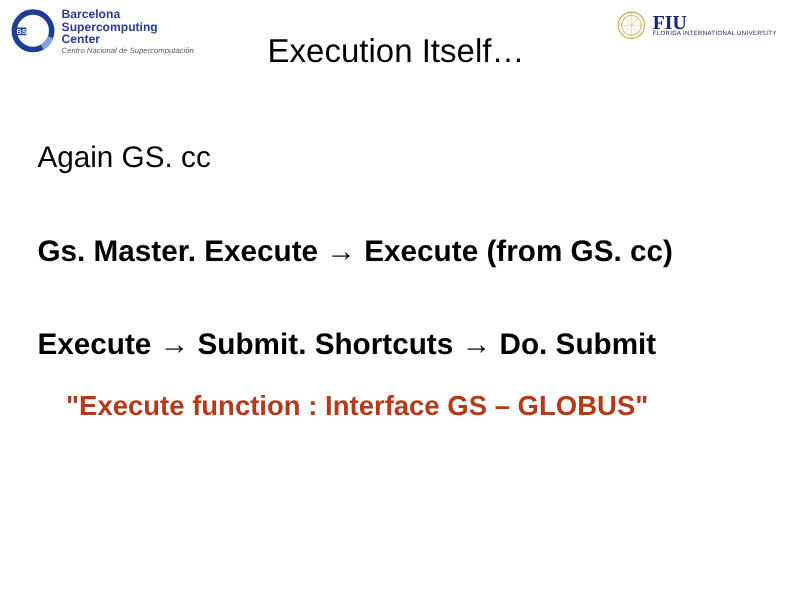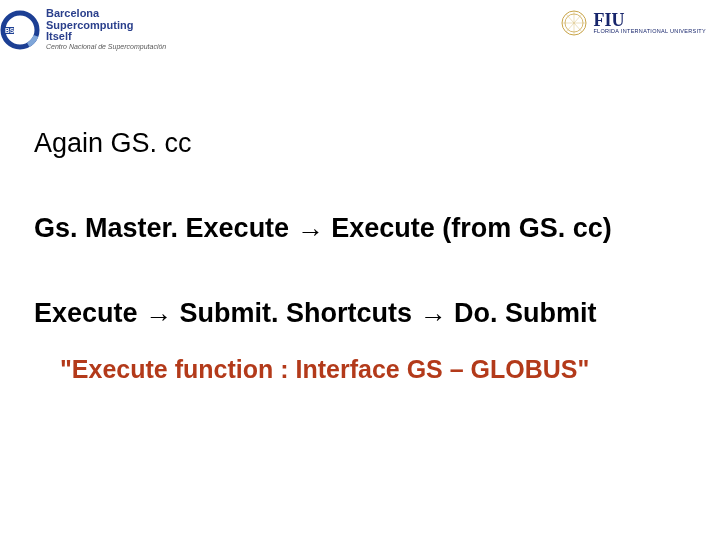--- a/index.html
+++ b/index.html
@@ -13,24 +13,24 @@
   overflow: hidden;
 }
 .slide {
   width: 720px;
   height: 540px;
   position: relative;
   box-sizing: border-box;
 }
 .logo-bsc {
   position: absolute;
-  left: 0;
+  left: 10px;
   top: 8px;
   display: flex;
-  align-items: flex-end;
+  align-items: flex-start;
   gap: 6px;
 }
 .bsc-ring {
   width: 40px;
   height: 40px;
   position: relative;
 }
 .bsc-ring svg { display: block; }
 .bsc-text {
   display: flex;
@@ -119,21 +119,21 @@
         <circle cx="20" cy="20" r="17" fill="none" stroke="#1c3f94" stroke-width="5"></circle>
         <circle cx="20" cy="20" r="17" fill="none" stroke="#7fa6d9" stroke-width="5" stroke-dasharray="12 95" stroke-dashoffset="-6"></circle>
         <rect x="3" y="17" width="11" height="7" fill="#1c3f94"></rect>
         <text x="5" y="23" font-size="6.5" font-weight="bold" fill="#ffffff" font-family="Arial">BSC</text>
       </svg>
     </div>
     <div class="bsc-text">
       <span class="bsc-line1">
           <span style="display:block">Barcelona</span>
           <span style="display:block">Supercomputing</span>
-          <span style="display:block">Itself</span>
+          <span style="display:block">Center</span>
         </span>
       <span class="bsc-line2">Centro Nacional de Supercomputación</span>
     </div>
   </div>
 
   <div class="logo-fiu">
     <div class="fiu-seal">
       <svg width="26" height="26" viewBox="0 0 26 26">
         <circle cx="13" cy="13" r="12" fill="none" stroke="#c9a54a" stroke-width="1"></circle>
         <circle cx="13" cy="13" r="9" fill="none" stroke="#c9a54a" stroke-width="0.8"></circle>
@@ -148,20 +148,21 @@
           <line x1="13" y1="13" x2="5" y2="4"></line>
         </g>
       </svg>
     </div>
     <div class="fiu-text">
       <span class="fiu-main">FIU</span>
       <span class="fiu-sub">FLORIDA INTERNATIONAL UNIVERSITY</span>
     </div>
   </div>
 
+  <div class="title">Execution Itself…</div>
 
   <div class="line sub">Again GS. cc</div>
 
   <div class="line l1">Gs. Master. Execute <span class="arrow">→</span> Execute (from GS. cc)</div>
 
   <div class="line l2">Execute <span class="arrow">→</span> Submit. Shortcuts <span class="arrow">→</span> Do. Submit</div>
 
   <div class="callout">"Execute function : Interface GS – GLOBUS"</div>
 
 </div>

